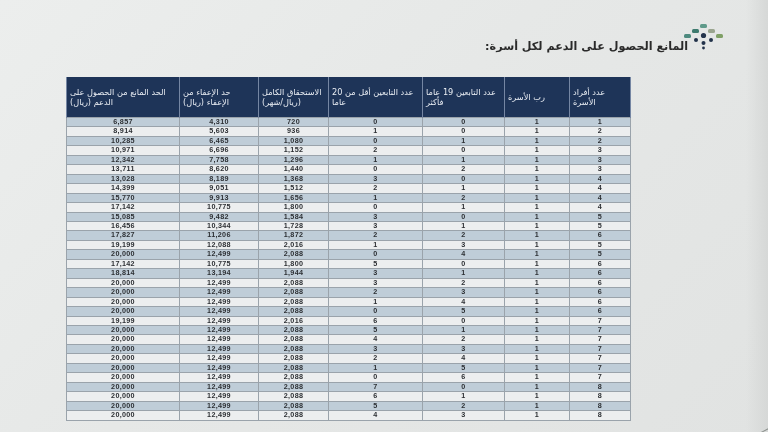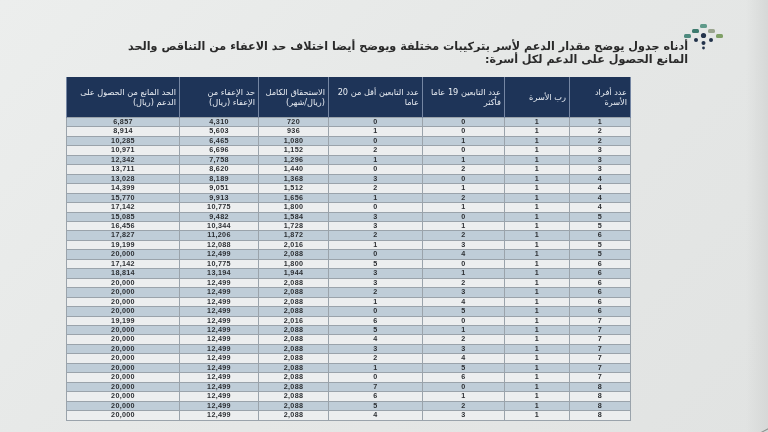--- a/index.html
+++ b/index.html
@@ -67,21 +67,21 @@
     table.data th {
       background: #1e3458;
       color: #e9edf3;
       font-size: 8.2px;
       font-weight: normal;
       line-height: 10px;
       height: 40px;
       padding: 0 3px;
       border-left: 1px solid #7586a3;
       border-right: 1px solid #7586a3;
-      text-align: right;
+      text-align: left;
       vertical-align: middle;
     }
     table.data td {
       height: 8.45px;
       padding: 0;
       font-size: 7.2px;
       line-height: 8.45px;
       font-weight: bold;
       color: #2c2f33;
       text-align: center;
@@ -113,21 +113,20 @@
       <rect x="36" y="12" width="7" height="4" rx="1.5" fill="#7fa066"></rect>
       <circle cx="16" cy="18" r="2" fill="#22324a"></circle>
       <circle cx="31" cy="18" r="2" fill="#22324a"></circle>
       <circle cx="23.5" cy="21" r="2" fill="#22324a"></circle>
       <circle cx="23.5" cy="26" r="1.4" fill="#22324a"></circle>
     </g>
   </svg>
 </div>
 
 <div class="title">
-  <span>أدناه جدول يوضح مقدار الدعم لأسر بتركيبات مختلفة ويوضح أيضا اختلاف حد الاعفاء من التناقص والحد</span>
   <span>المانع الحصول على الدعم لكل أسرة:</span>
 </div>
 
 <table class="data">
   <colgroup>
     <col style="width:61px">
     <col style="width:65px">
     <col style="width:82px">
     <col style="width:94px">
     <col style="width:70px">

